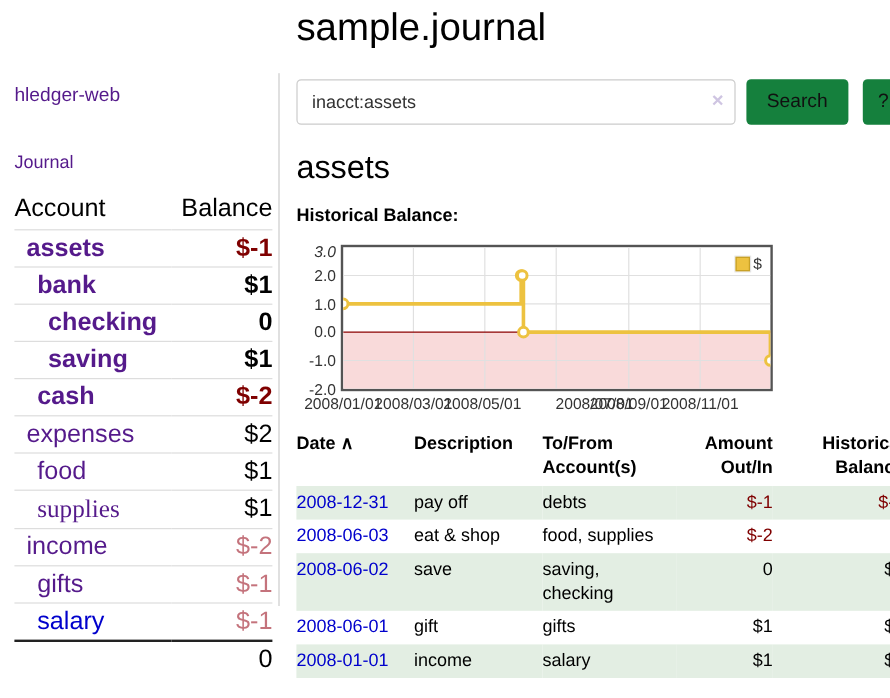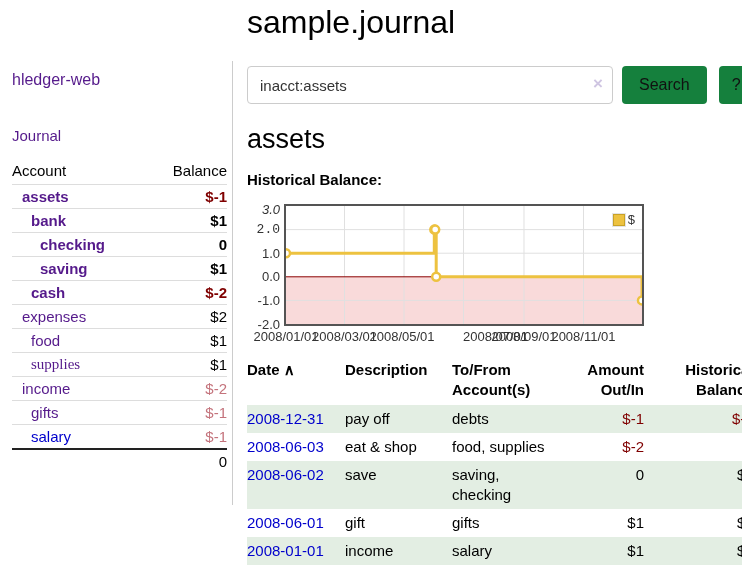--- a/index.html
+++ b/index.html
@@ -11,21 +11,21 @@
   body{
     width:742px;height:582px;overflow:hidden;background:#fff;color:#000;
     font-family:"Liberation Sans",sans-serif;
   }
   .app{display:flex;align-items:center;}
 
   
   .sidebar{width:233px;min-width:233px;height:444px;padding:10px 5px 0 12px;border-right:1px solid #ccc;}
   .brand{display:inline-block;color:var(--purple);font-size:16px;text-decoration:none;cursor:pointer;}
   .nav-journal{display:inline-block;margin-top:38px;color:var(--purple);font-size:15px;text-decoration:none;cursor:pointer;}
-  .acct-table{width:100%;border-collapse:collapse;margin-top:15px;font-size:15px;}
+  .acct-table{width:100%;border-collapse:collapse;margin-top:15px;font-size:21px;}
   .acct-table th{font-weight:400;text-align:left;padding:2px 0 5px;}
   .acct-table th.balance{text-align:right;}
   .acct-table td{border-top:1px solid #ddd;padding:3px 0;}
   .acct-table td.bal{text-align:right;}
   .acct-table tr.total td{border-top:2px solid #222;}
   a.acct{color:var(--purple);text-decoration:none;cursor:pointer;display:inline-block;}
   a.acct.blue{color:var(--blue);}
   .bold{font-weight:700;}
   td.bal.negstrong{color:var(--negstrong);}
   td.bal.negmuted{color:var(--negmuted);}
@@ -168,21 +168,21 @@
             <circle cx="149.2" cy="23.6" r="4" fill="#fff" stroke="#edc240" stroke-width="2.5"></circle>
             <circle cx="150.2" cy="70.8" r="4" fill="#fff" stroke="#edc240" stroke-width="2.5"></circle>
             <circle cx="356.0" cy="94.4" r="4" fill="#fff" stroke="#edc240" stroke-width="2.5"></circle>
           </svg>
         <div class="legend">
           <span class="legend-swatch"></span>
           <span class="legend-label">$</span>
         </div>
       </div>
     <div class="ylabel" style="top: 4px; font-style: italic;">3.0</div>
-        <div class="ylabel" style="top: 24.1px; font-family: Liberation Mono, monospace;">2.0</div>
+        <div class="ylabel" style="top: 24.1px;">2.0</div>
         <div class="ylabel" style="top: 47.7px;">1.0</div>
         <div class="ylabel" style="top: 71.3px;">0.0</div>
         <div class="ylabel" style="top: 94.9px;">-1.0</div>
         <div class="ylabel" style="top: 118.5px;">-2.0</div>
         <div class="xlabel" style="left: 39px;">2008/01/01</div>
         <div class="xlabel" style="left: 97.5205px;">2008/03/01</div>
         <div class="xlabel" style="left: 155px;">2008/05/01</div>
         <div class="xlabel" style="left: 216.512px; margin-left: 32px;">2008/07/01</div>
         <div class="xlabel" style="left: 276.984px;">2008/09/01</div>
         <div class="xlabel" style="left: 336.479px;">2008/11/01</div>

